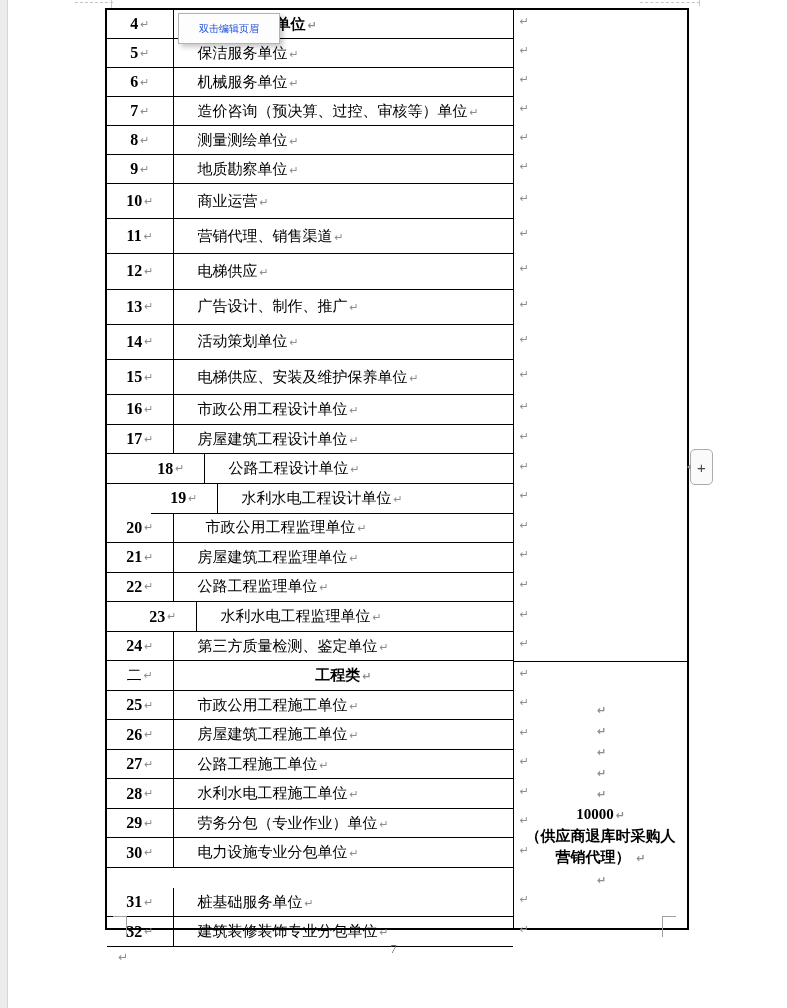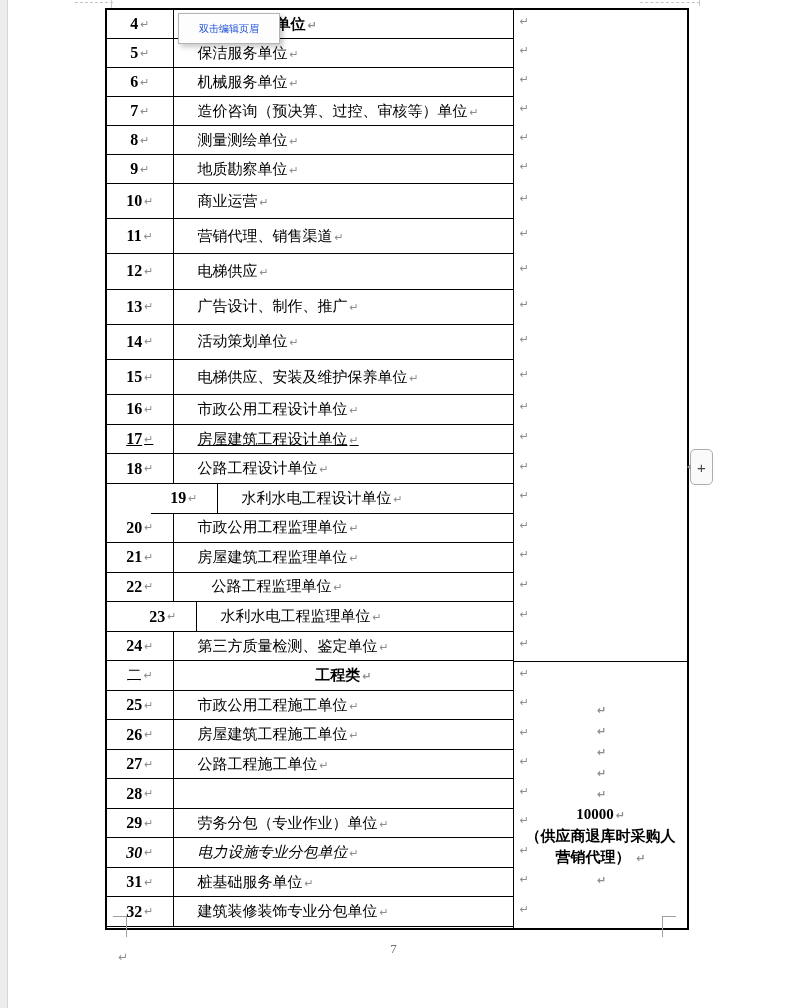--- a/index.html
+++ b/index.html
@@ -181,61 +181,61 @@
         <span class="pilcrow rowend">↵</span>
       </div>
       <div class="trow" style="height: 29.6px;">
         <div class="cnum">
           <span class="num">16</span>
           <span class="pilcrow">↵</span>
         </div>
         <div class="ctext"><span>市政公用工程设计单位</span><span class="pilcrow">↵</span></div>
         <span class="pilcrow rowend">↵</span>
       </div>
-      <div class="trow" style="height: 29.6px; text-decoration: underline;">
+      <div class="trow" style="height: 29.6px;">
         <div class="cnum">
           <span class="num">17</span>
           <span class="pilcrow">↵</span>
         </div>
         <div class="ctext"><span>房屋建筑工程设计单位</span><span class="pilcrow">↵</span></div>
         <span class="pilcrow rowend">↵</span>
       </div>
-      <div class="trow" style="height: 29.6px;">
+      <div class="trow" style="height: 29.6px; padding-left: 31px;">
         <div class="cnum">
           <span class="num">18</span>
           <span class="pilcrow">↵</span>
         </div>
         <div class="ctext"><span>公路工程设计单位</span><span class="pilcrow">↵</span></div>
         <span class="pilcrow rowend">↵</span>
       </div>
       <div class="trow" style="height: 29.6px; margin-left: 44px;">
         <div class="cnum">
           <span class="num">19</span>
           <span class="pilcrow">↵</span>
         </div>
         <div class="ctext"><span>水利水电工程设计单位</span><span class="pilcrow">↵</span></div>
         <span class="pilcrow rowend">↵</span>
       </div>
-      <div class="trow" style="height: 29.6px;">
+      <div class="trow" style="height: 29.6px; gap: 8px;">
         <div class="cnum">
           <span class="num">20</span>
           <span class="pilcrow">↵</span>
         </div>
         <div class="ctext"><span>市政公用工程监理单位</span><span class="pilcrow">↵</span></div>
         <span class="pilcrow rowend">↵</span>
       </div>
       <div class="trow" style="height: 29.6px;">
         <div class="cnum">
           <span class="num">21</span>
           <span class="pilcrow">↵</span>
         </div>
         <div class="ctext"><span>房屋建筑工程监理单位</span><span class="pilcrow">↵</span></div>
         <span class="pilcrow rowend">↵</span>
       </div>
-      <div class="trow" style="height: 29.6px; gap: 14px;">
+      <div class="trow" style="height: 29.6px;">
         <div class="cnum">
           <span class="num">22</span>
           <span class="pilcrow">↵</span>
         </div>
         <div class="ctext"><span>公路工程监理单位</span><span class="pilcrow">↵</span></div>
         <span class="pilcrow rowend">↵</span>
       </div>
       <div class="trow" style="height: 29.6px; padding-left: 23px;">
         <div class="cnum">
           <span class="num">23</span>
@@ -282,39 +282,40 @@
           <span class="pilcrow">↵</span>
         </div>
         <div class="ctext"><span>公路工程施工单位</span><span class="pilcrow">↵</span></div>
         <span class="pilcrow rowend">↵</span>
       </div>
       <div class="trow" style="height: 29.5px;">
         <div class="cnum">
           <span class="num">28</span>
           <span class="pilcrow">↵</span>
         </div>
+        <div class="ctext"><span>水利水电工程施工单位</span><span class="pilcrow">↵</span></div>
         <span class="pilcrow rowend">↵</span>
       </div>
       <div class="trow" style="height: 29.5px;">
         <div class="cnum">
           <span class="num">29</span>
           <span class="pilcrow">↵</span>
         </div>
         <div class="ctext"><span>劳务分包（专业作业）单位</span><span class="pilcrow">↵</span></div>
         <span class="pilcrow rowend">↵</span>
       </div>
-      <div class="trow" style="height: 29.5px; font-style: italic;">
+      <div class="trow" style="height: 29.5px;">
         <div class="cnum">
           <span class="num">30</span>
           <span class="pilcrow">↵</span>
         </div>
         <div class="ctext"><span>电力设施专业分包单位</span><span class="pilcrow">↵</span></div>
         <span class="pilcrow rowend">↵</span>
       </div>
-      <div class="trow" style="height: 29.5px;">
+      <div class="trow" style="height: 29.5px; margin-top: 20px;">
         <div class="cnum">
           <span class="num">31</span>
           <span class="pilcrow">↵</span>
         </div>
         <div class="ctext"><span>桩基础服务单位</span><span class="pilcrow">↵</span></div>
         <span class="pilcrow rowend">↵</span>
       </div>
       <div class="trow" style="height: 29.5px;">
         <div class="cnum">
           <span class="num">32</span>

